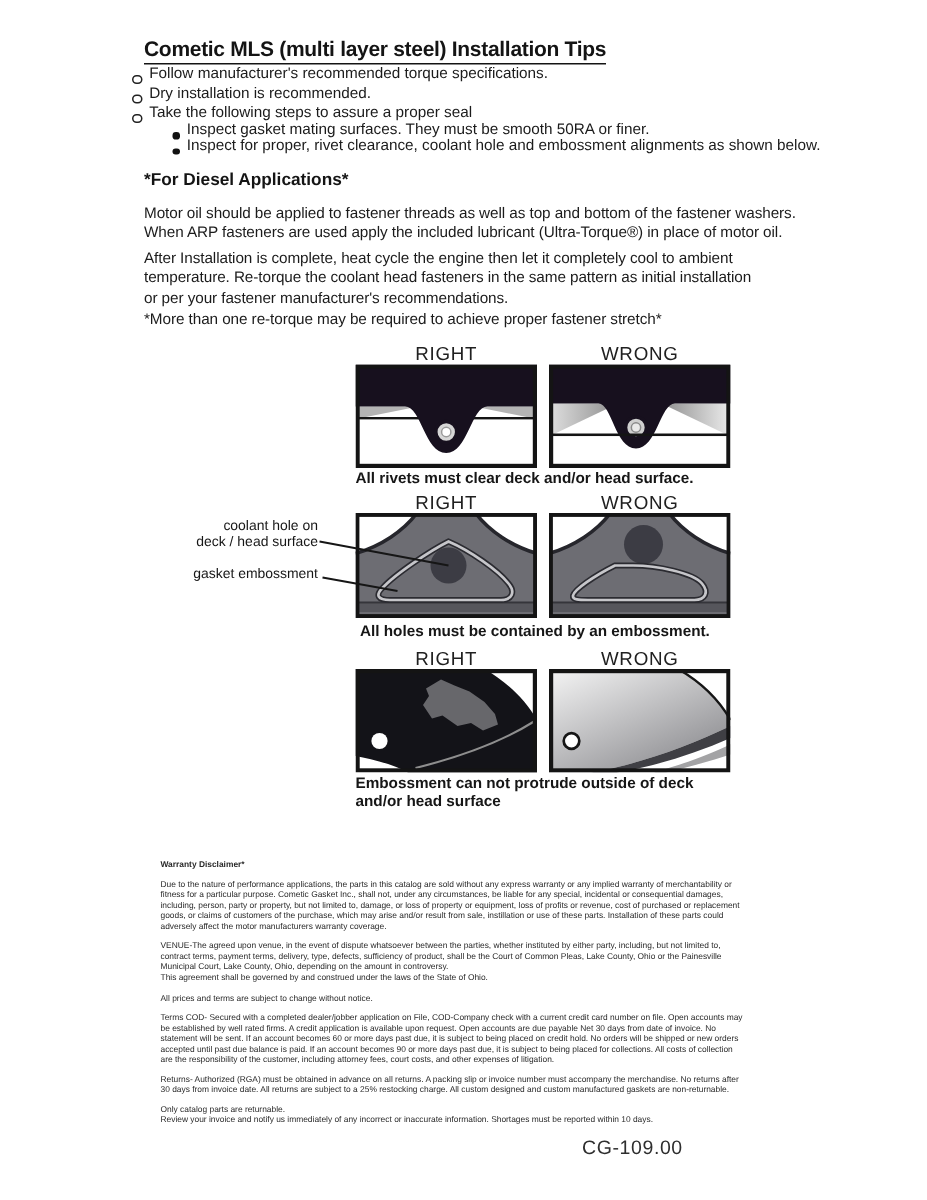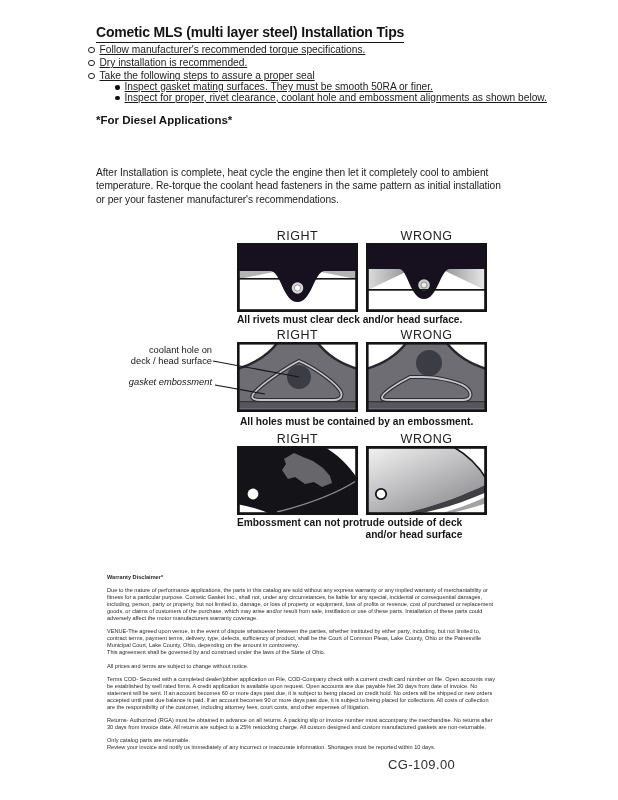--- a/index.html
+++ b/index.html
@@ -3,32 +3,32 @@
 <meta charset="utf-8">
 <style>
   html,body{margin:0;padding:0;background:#ffffff;}
   .page{position:relative;width:618px;height:800px;background:#fff;overflow:hidden;
         font-family:"Liberation Sans","DejaVu Sans",sans-serif;color:#1b1b1b;}
   
   .title{position:absolute;left:96px;top:24px;margin:0;font-size:14px;font-weight:bold;
          letter-spacing:-0.2px;color:#141414;border-bottom:1.6px solid #141414;padding-bottom:2px;}
   
   .tips{position:absolute;left:88px;top:43px;font-size:10.2px;line-height:13px;color:#1b1b1b;}
-  .tips .row{display:flex;align-items:flex-start;text-decoration:underline;}
+  .tips .row{display:flex;align-items:flex-end;}
   .tips .row.sub{margin-left:27px;line-height:10.6px;}
   .mark{flex:0 0 auto;width:4.5px;height:4.5px;border-radius:50%;margin:3.5px 5px 0 0;}
   .mark.open{border:1px solid #222;}
   .mark.fill{background:#111;margin-top:3px;}
   
   .h2{position:absolute;left:96px;top:114px;margin:0;font-size:11.5px;font-weight:bold;color:#141414;}
   .para{position:absolute;left:96px;width:505px;font-size:10.2px;line-height:13.4px;
         letter-spacing:-0.05px;white-space:pre-line;color:#1b1b1b;}
   
   .dlabel{position:absolute;width:121px;text-align:center;font-size:12.5px;letter-spacing:0.5px;color:#202020;}
-  .dcap{position:absolute;font-size:10.2px;font-weight:bold;color:#161616;white-space:pre-line;line-height:12px;text-align:right;}
+  .dcap{position:absolute;font-size:10.2px;font-weight:bold;color:#161616;white-space:pre-line;line-height:12px;}
   .dbox{position:absolute;width:121px;height:69px;display:block;}
   .dbox2{position:absolute;width:121px;height:70px;display:block;}
   .sidelabel{position:absolute;left:98px;width:114px;text-align:right;font-size:9.3px;
              line-height:10.8px;color:#161616;white-space:pre-line;}
   .leaders{position:absolute;left:110px;top:340px;width:200px;height:70px;}
   
   .fine{position:absolute;left:107px;top:574px;width:420px;font-size:5.6px;line-height:6.9px;
         color:#2a2a2a;}
   .fine .fp{white-space:pre-line;margin:0 0 6.5px 0;}
   .fine .fph{font-weight:bold;margin:0 0 6.5px 0;}
@@ -58,23 +58,26 @@
         <span class="mark fill"></span>
         <span>Inspect gasket mating surfaces.  They must be smooth 50RA or finer.</span>
       </div>
     <div class="row sub">
         <span class="mark fill"></span>
         <span>Inspect for proper, rivet clearance, coolant hole and embossment alignments as shown below.</span>
       </div>
   </div>
 
   <h2 class="h2">*For Diesel Applications*</h2>
+  <div class="para" style="top:136px;">Motor oil should be applied to fastener threads as well as top and bottom of the fastener washers.
+When ARP fasteners are used apply the included lubricant (Ultra-Torque®) in place of motor oil.</div>
   <div class="para" style="top:166px;">After Installation is complete, heat cycle the engine then let it completely cool to ambient
 temperature. Re-torque the coolant head fasteners in the same pattern as initial installation
 or per your fastener manufacturer's recommendations.</div>
+  <div class="para" style="top:207px;">*More than one re-torque may be required to achieve proper fastener stretch*</div>
 
   <div class="dlabel" style="left:237px;top:229px;">RIGHT</div>
   <div class="dlabel" style="left:366px;top:229px;">WRONG</div>
 
   <svg class="dbox" style="left:237px;top:243px;" viewBox="0 0 121 69">
     <rect x="0" y="0" width="121" height="69" fill="#ffffff"></rect>
     <polygon points="2,28 42,28 2,36" fill="#b4b4b4"></polygon>
     <polygon points="119,28 79,28 119,36" fill="#b4b4b4"></polygon>
     <rect x="2" y="35" width="117" height="1.6" fill="#141414"></rect>
     <path d="M0 0 H121 V28 H88 C77 28 75 59 60.5 59 C46 59 44 28 33 28 H0 Z" fill="#17101e"></path>
@@ -132,21 +135,21 @@
     <path d="M121 0 H80 C89 12 104 22 121 27 Z" fill="#ffffff"></path>
     <path d="M80 0 C89 12 104 22 121 27" fill="none" stroke="#26262c" stroke-width="2.4"></path>
     <circle cx="63" cy="21" r="13" fill="#3c3c44"></circle>
     <path d="M44 35 C30 42 17 51 16 55 C15.5 58 20 58 26 58 L97 58 C104 58 107 53 102 47 C96 40 72 35 56 35 Z" fill="none" stroke="#2b2b31" stroke-width="4"></path>
     <path d="M44 35 C30 42 17 51 16 55 C15.5 58 20 58 26 58 L97 58 C104 58 107 53 102 47 C96 40 72 35 56 35 Z" fill="none" stroke="#c6c6ca" stroke-width="1.8"></path>
     <rect x="1.3" y="1.3" width="118.4" height="67.4" fill="none" stroke="#141414" stroke-width="2.6"></rect>
   </svg>
 
   <div class="sidelabel" style="top:345px;">coolant hole on
 deck / head surface</div>
-  <div class="sidelabel" style="top:377px;font-style:italic;">gasket embossment</div>
+  <div class="sidelabel" style="top:377px;">gasket embossment</div>
 
   <svg class="leaders" viewBox="0 0 200 70">
     <line x1="103" y1="21" x2="189" y2="37" stroke="#161616" stroke-width="1.2"></line>
     <line x1="105" y1="45" x2="155" y2="54" stroke="#161616" stroke-width="1.2"></line>
   </svg>
 
   <div class="dcap" style="left:240px;top:416px;">All holes must be contained by an embossment.</div>
 
   <div class="dlabel" style="left:237px;top:432px;">RIGHT</div>
   <div class="dlabel" style="left:366px;top:432px;">WRONG</div>

